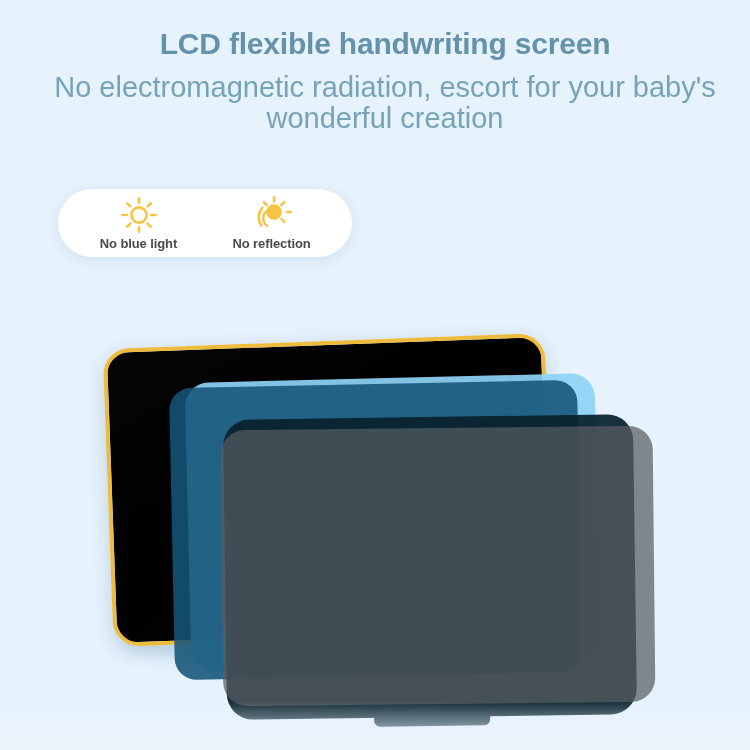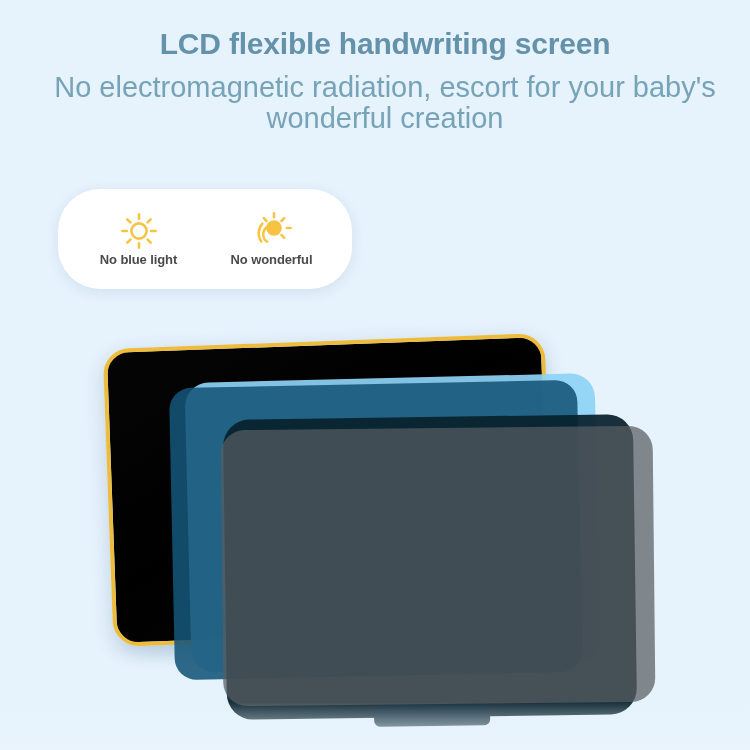--- a/index.html
+++ b/index.html
@@ -55,21 +55,21 @@
     padding: 0 40px;
     max-width: 700px;
   }
 
   
   .pill-badge {
     position: absolute;
     left: 58px;
     top: 189px;
     width: 294px;
-    height: 100px;
+    height: 68px;
     background: #ffffff;
     border-radius: 42px;
     box-shadow: 0 3px 12px rgba(120, 160, 195, 0.20);
     display: flex;
     align-items: center;
     justify-content: space-around;
     box-sizing: border-box;
     padding: 0 14px;
   }
   .pill-item {
@@ -242,21 +242,21 @@
             <line x1="13.8" y1="7.2" x2="16.6" y2="10.0"></line>
             <line x1="34.2" y1="7.2" x2="31.4" y2="10.0"></line>
             <line x1="34.2" y1="26.8" x2="31.4" y2="24.0"></line>
           </g>
           <g stroke="#f7c343" stroke-width="2.5" stroke-linecap="round" fill="none">
             <path d="M12.4 12.6 A 14.6 14.6 0 0 0 11.2 30.4"></path>
             <path d="M18.0 15.4 A 9.0 9.0 0 0 0 17.2 30.8"></path>
           </g>
         </svg>
       </span>
-      <span class="pill-label">No wonderful</span>
+      <span class="pill-label">No reflection</span>
     </div>
 
   </div>
 
   <div class="device-stage">
 
     <div class="ground-shadow"></div>
 
     <div class="layer-black"></div>
 

